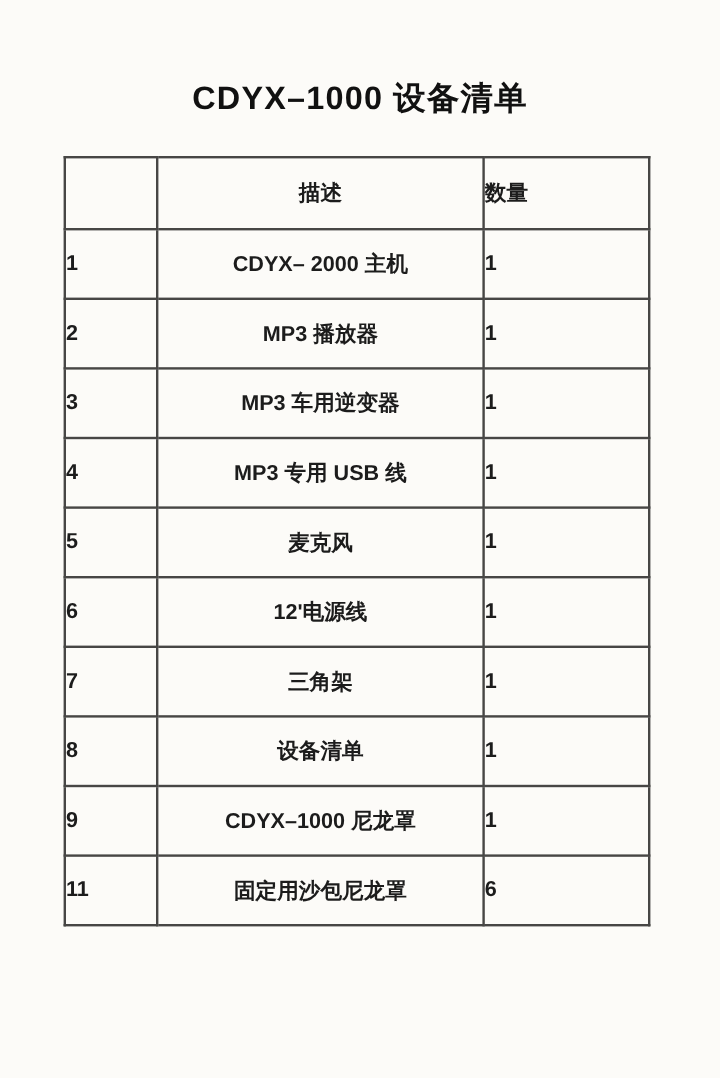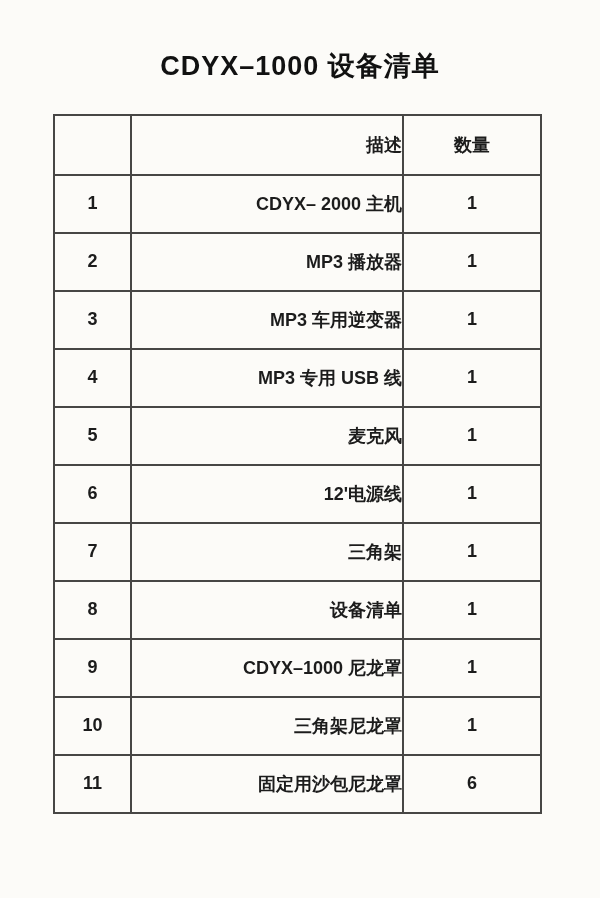--- a/index.html
+++ b/index.html
@@ -13,21 +13,21 @@
     font-family: "Liberation Sans", "DejaVu Sans", sans-serif;
     color: #1c1c1c;
     overflow: hidden;
   }
   .page {
     width: 600px;
     height: 898px;
     position: relative;
   }
   .doc-title {
-    margin: 0;
+    margin: 16px;
     padding-top: 52px;
     text-align: center;
     font-size: 27px;
     font-weight: bold;
     letter-spacing: 1px;
     color: #111;
     line-height: 1.1;
   }
   table.equipment {
     border-collapse: collapse;
@@ -48,25 +48,24 @@
     padding: 0;
     height: 56px;
     vertical-align: middle;
     overflow: hidden;
     white-space: nowrap;
   }
   table.equipment thead th {
     height: 58px;
   }
   .cell-no, .cell-qty {
-    text-align: center;
-    border-radius: 28px;
+    text-align: left;
   }
   .cell-desc {
-    text-align: right;
+    text-align: center;
     padding-left: 38px;
   }
 </style>
 </head>
 <body>
 
 <div class="page">
 
   <h1 class="doc-title">CDYX–1000 设备清单</h1>
 
@@ -123,25 +122,20 @@
         <td class="cell-no">8</td>
         <td class="cell-desc">设备清单</td>
         <td class="cell-qty">1</td>
       </tr>
       <tr>
         <td class="cell-no">9</td>
         <td class="cell-desc">CDYX–1000 尼龙罩</td>
         <td class="cell-qty">1</td>
       </tr>
       <tr>
-        <td class="cell-no">10</td>
-        <td class="cell-desc">三角架尼龙罩</td>
-        <td class="cell-qty">1</td>
-      </tr>
-      <tr>
         <td class="cell-no">11</td>
         <td class="cell-desc">固定用沙包尼龙罩</td>
         <td class="cell-qty">6</td>
       </tr>
     </tbody>
   </table>
 
 </div>
 
 </body></html>

